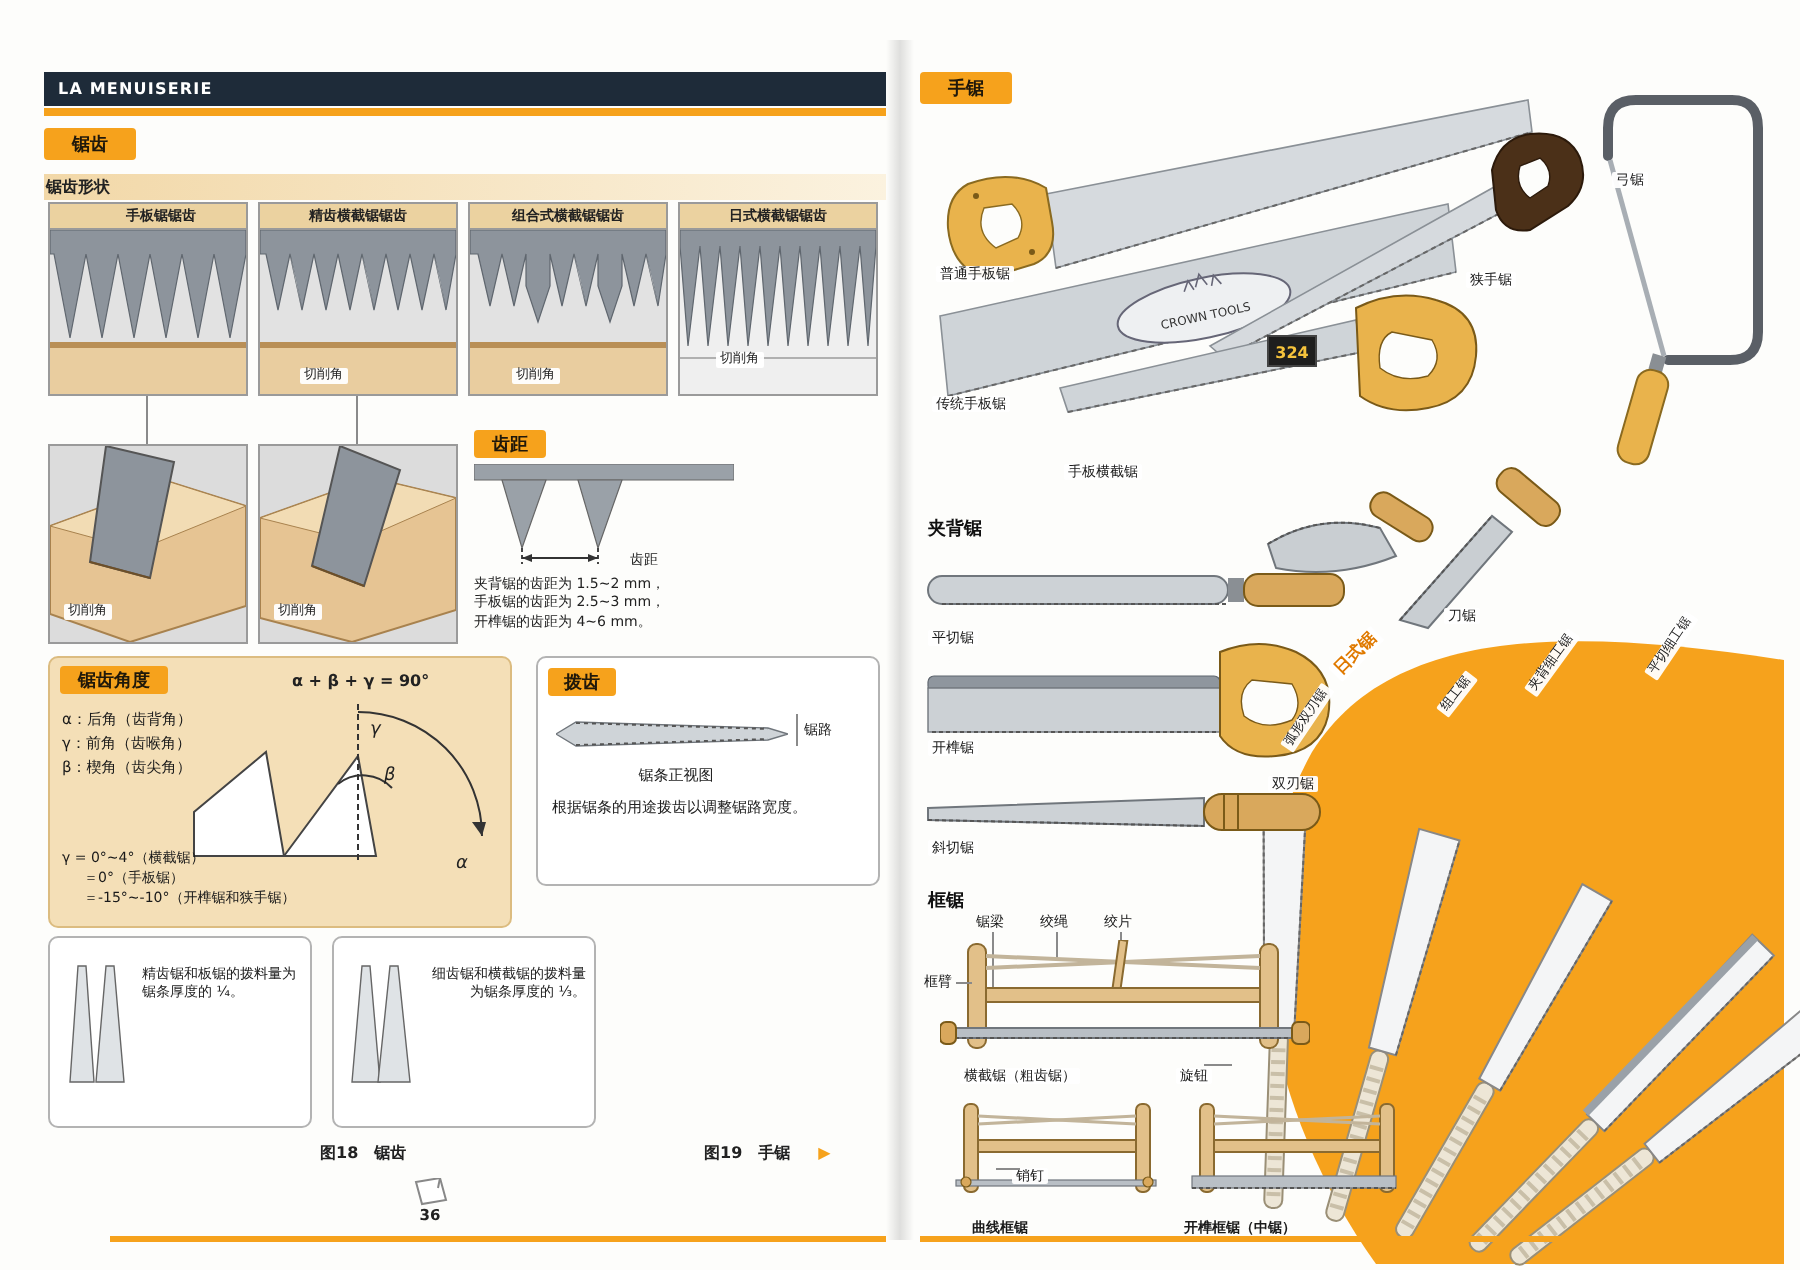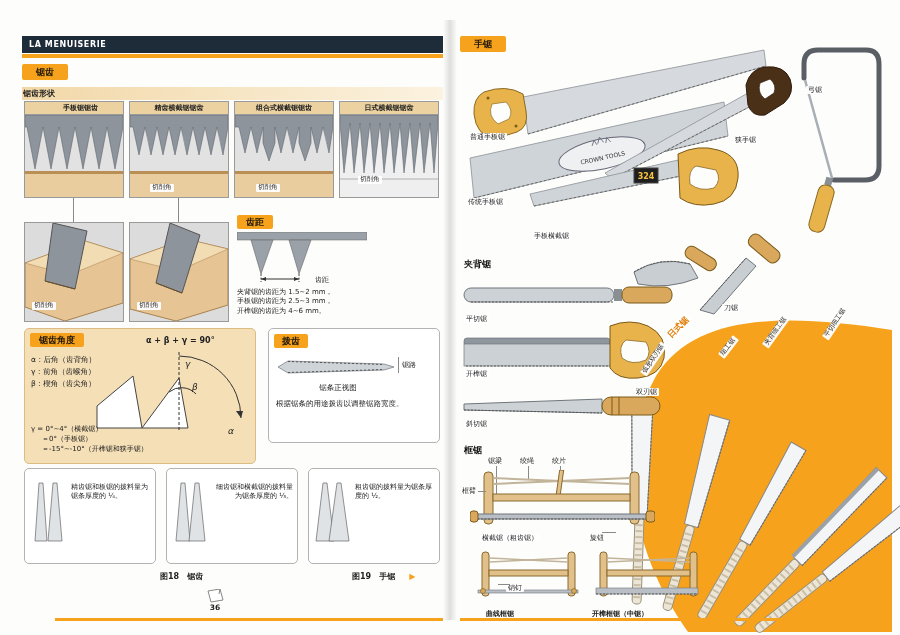--- a/index.html
+++ b/index.html
@@ -170,27 +170,20 @@
     </svg>
     <div class="abs note-text" style="left:46px;top:14px;width:80px;white-space:normal;">精齿锯和板锯的拨料量为锯条厚度的 ¼。</div>
   </div>
   <div class="abs white-box" style="left:166px;top:468px;width:132px;height:96px;text-align:right;">
     <svg class="abs" style="left:6px;top:10px;" width="36" height="72" viewBox="0 0 36 72">
       <polygon points="8,4 12,4 17,62 3,62" fill="#dfe3e6" stroke="#666" stroke-width="0.7"></polygon>
       <polygon points="22,4 26,4 32,62 16,62" fill="#dfe3e6" stroke="#666" stroke-width="0.7"></polygon>
     </svg>
     <div class="abs note-text" style="left:46px;top:14px;width:80px;white-space:normal;">细齿锯和横截锯的拨料量为锯条厚度的 ⅓。</div>
   </div>
-  <div class="abs white-box" style="left:308px;top:468px;width:132px;height:96px;">
-    <svg class="abs" style="left:6px;top:10px;" width="36" height="72" viewBox="0 0 36 72">
-      <polygon points="8,4 12,4 19,62 1,62" fill="#dfe3e6" stroke="#666" stroke-width="0.7"></polygon>
-      <polygon points="22,4 26,4 34,62 14,62" fill="#dfe3e6" stroke="#666" stroke-width="0.7"></polygon>
-    </svg>
-    <div class="abs note-text" style="left:46px;top:14px;width:80px;white-space:normal;">粗齿锯的拨料量为锯条厚度的 ½。</div>
-  </div>
 
   <div class="abs caption" style="left:160px;top:571px;width:110px;text-align:left;">图18　锯齿</div>
   <div class="abs" style="left:352px;top:571px;display:flex;gap:14px;align-items:center;">
     <span class="caption">图19　手锯</span>
     <span style="color:#F6A21C;font-size:8px;">▶</span>
   </div>
 
   <svg class="abs" style="left:205px;top:589px;" width="20" height="14" viewBox="0 0 20 14">
     <path d="M3,2 L15,0 L18,11 L6,13 Z" fill="#ffffff" stroke="#888"></path>
     <line x1="15" y1="0" x2="14" y2="5" stroke="#888"></line>

